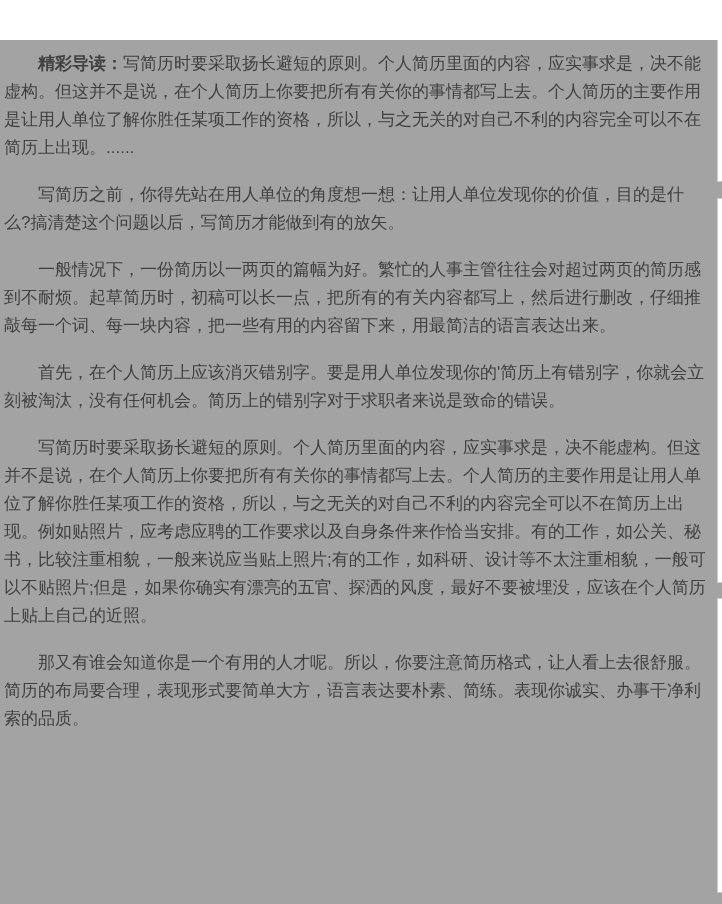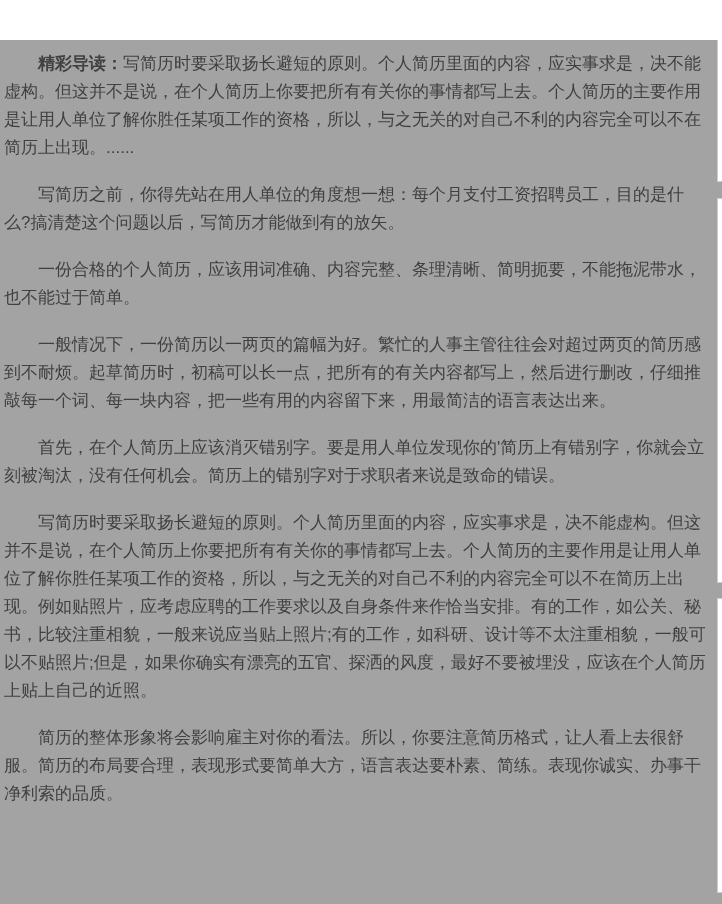--- a/index.html
+++ b/index.html
@@ -71,26 +71,25 @@
   }
 </style>
 </head>
 <body>
 
 <div class="page">
 
   <div class="article">
     <p class="para"><span class="lead">精彩导读：</span><span>写简历时要采取扬长避短的原则。个人简历里面的内容，应实事求是，决不能虚构。但这并不是说，在个人简历上你要把所有有关你的事情都写上去。个人简历的主要作用是让用人单位了解你胜任某项工作的资格，所以，与之无关的对自己不利的内容完全可以不在简历上出现。......</span></p>
 
-    <p class="para">写简历之前，你得先站在用人单位的角度想一想：每个月支付工资招聘员工，目的是什么?搞清楚这个问题以后，写简历才能做到有的放矢。</p>
-    <p class="para">一份合格的个人简历，应该用词准确、内容完整、条理清晰、简明扼要，不能拖泥带水，也不能过于简单。</p>
+    <p class="para">写简历之前，你得先站在用人单位的角度想一想：让用人单位发现你的价值，目的是什么?搞清楚这个问题以后，写简历才能做到有的放矢。</p>
     <p class="para">一般情况下，一份简历以一两页的篇幅为好。繁忙的人事主管往往会对超过两页的简历感到不耐烦。起草简历时，初稿可以长一点，把所有的有关内容都写上，然后进行删改，仔细推敲每一个词、每一块内容，把一些有用的内容留下来，用最简洁的语言表达出来。</p>
     <p class="para">首先，在个人简历上应该消灭错别字。要是用人单位发现你的'简历上有错别字，你就会立刻被淘汰，没有任何机会。简历上的错别字对于求职者来说是致命的错误。</p>
     <p class="para">写简历时要采取扬长避短的原则。个人简历里面的内容，应实事求是，决不能虚构。但这并不是说，在个人简历上你要把所有有关你的事情都写上去。个人简历的主要作用是让用人单位了解你胜任某项工作的资格，所以，与之无关的对自己不利的内容完全可以不在简历上出现。例如贴照片，应考虑应聘的工作要求以及自身条件来作恰当安排。有的工作，如公关、秘书，比较注重相貌，一般来说应当贴上照片;有的工作，如科研、设计等不太注重相貌，一般可以不贴照片;但是，如果你确实有漂亮的五官、探洒的风度，最好不要被埋没，应该在个人简历上贴上自己的近照。</p>
-    <p class="para">简历的整体形象将会影响雇主对你的看法。所以，你要注意简历格式，让人看上去很舒服。简历的布局要合理，表现形式要简单大方，语言表达要朴素、简练。表现你诚实、办事干净利索的品质。</p>
+    <p class="para">那又有谁会知道你是一个有用的人才呢。所以，你要注意简历格式，让人看上去很舒服。简历的布局要合理，表现形式要简单大方，语言表达要朴素、简练。表现你诚实、办事干净利索的品质。</p>
   </div>
 
   <div class="edge-box edge-box-1"></div>
   <div class="edge-box edge-box-2"></div>
   <div class="edge-box edge-box-3"></div>
 
   <div class="footer-strip"></div>
 
 </div>
 

